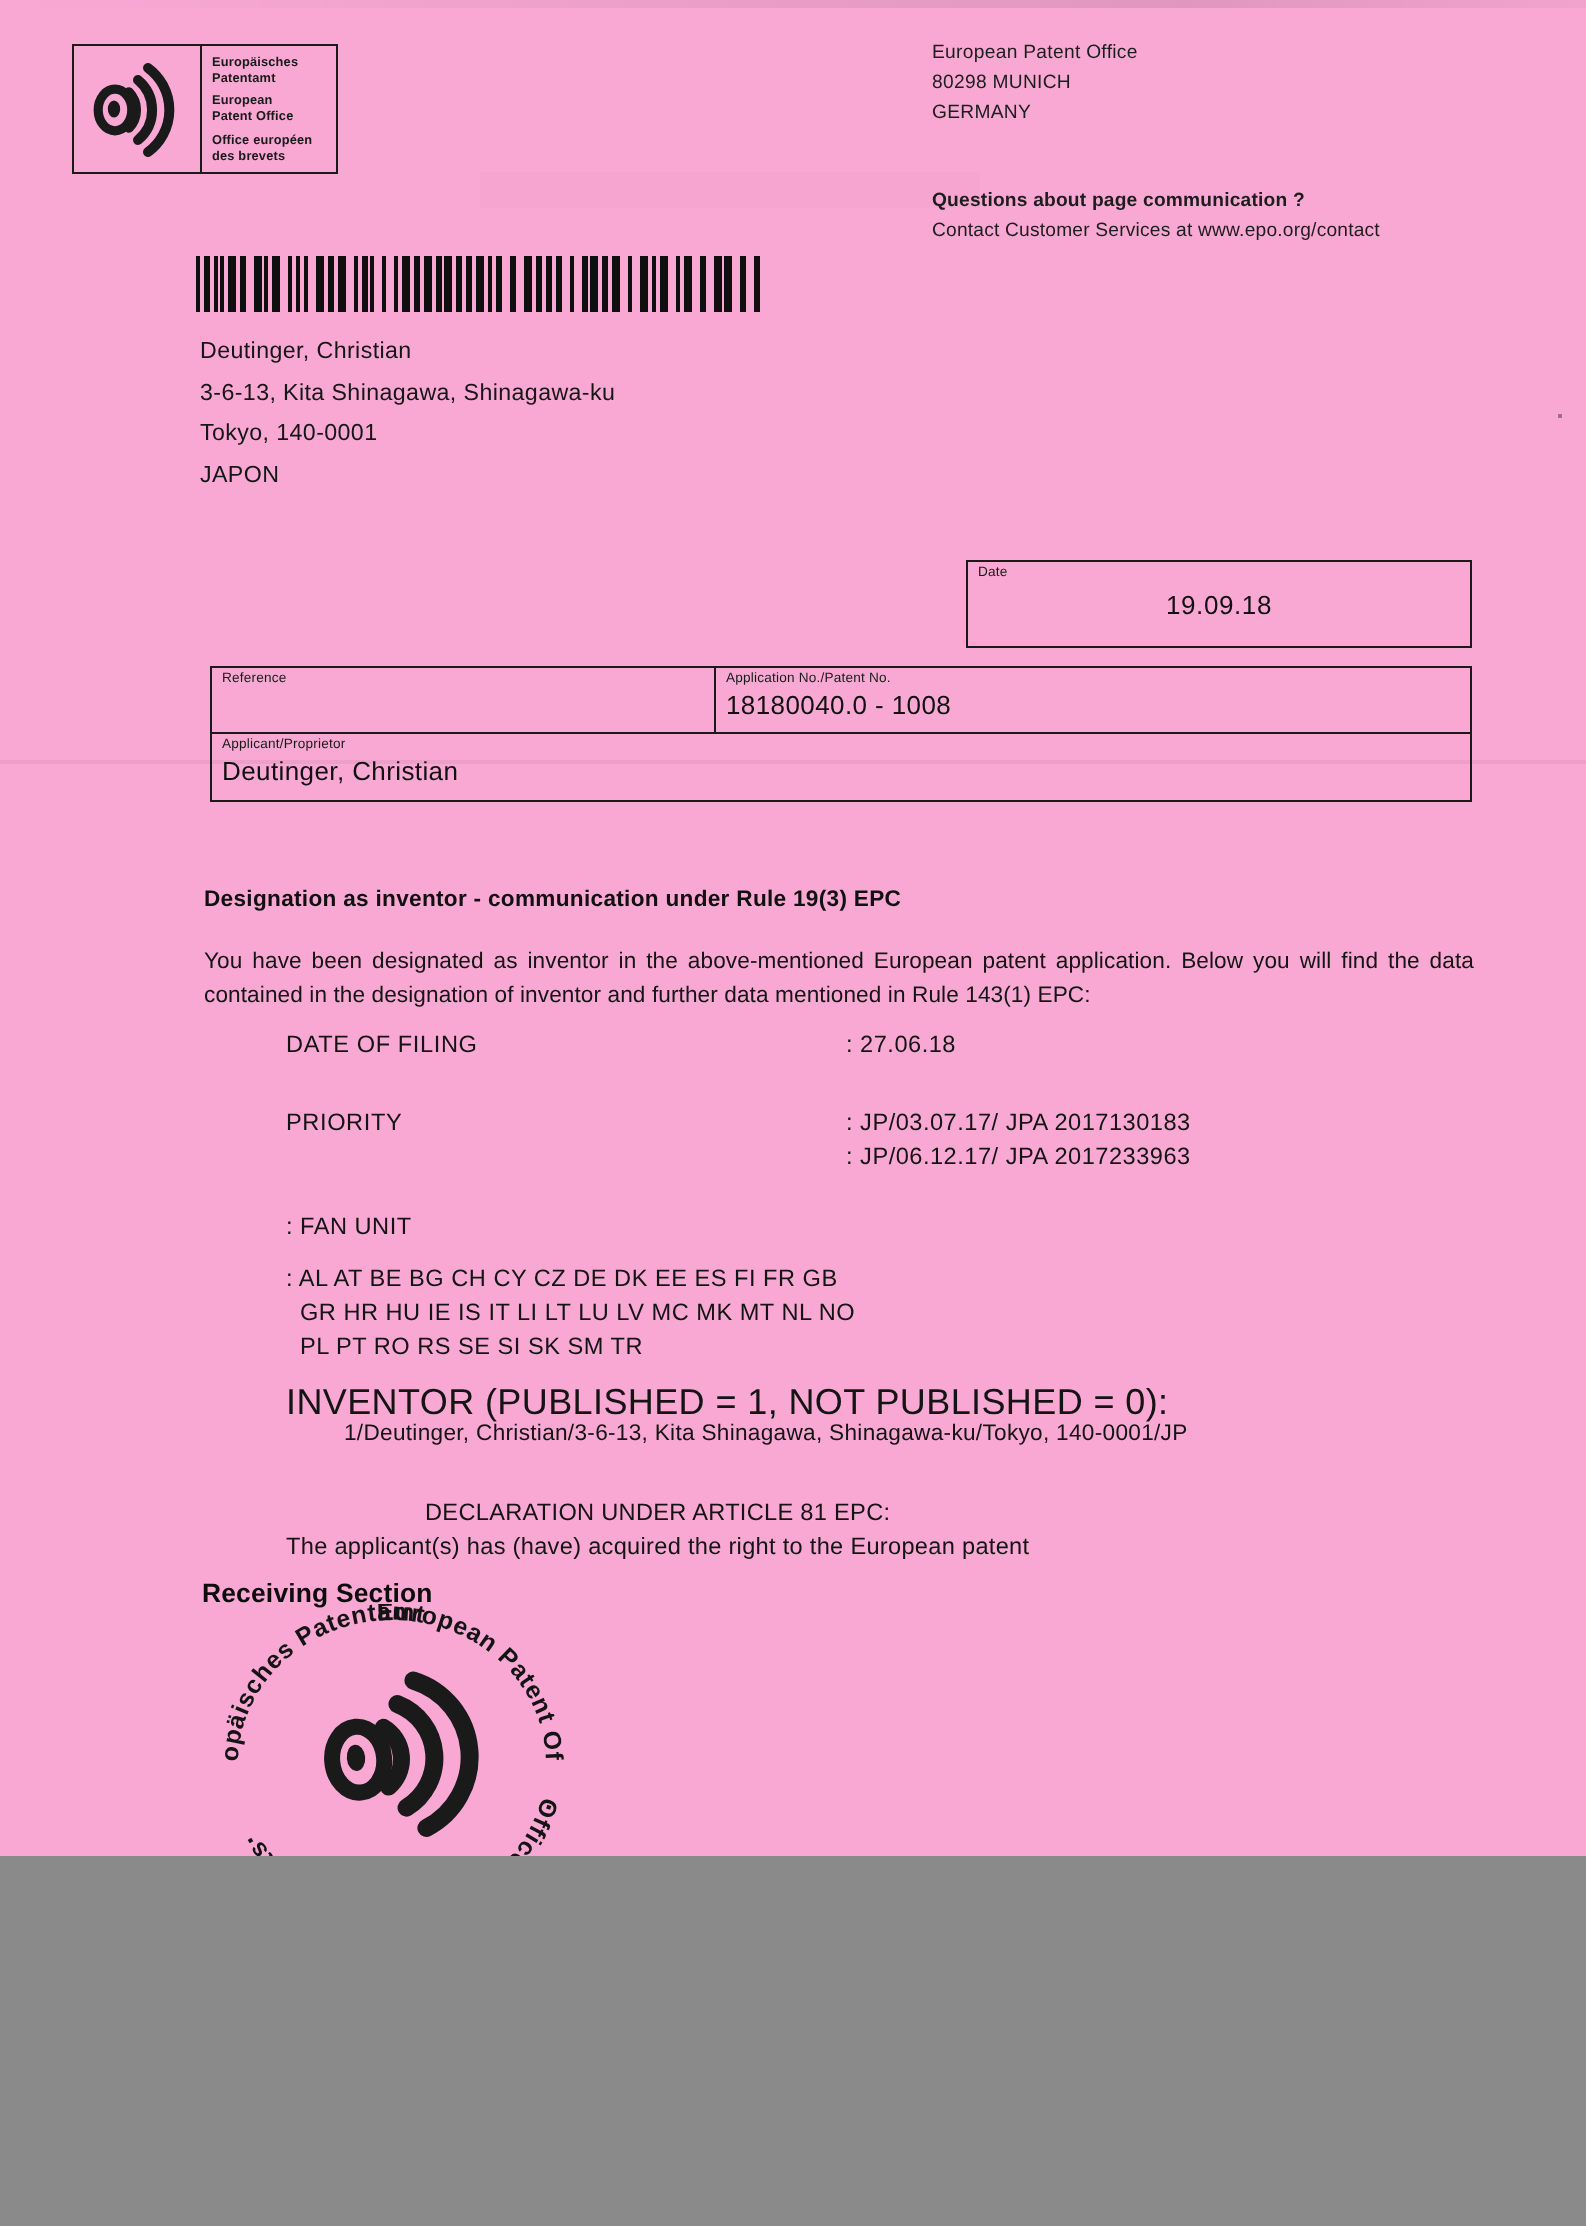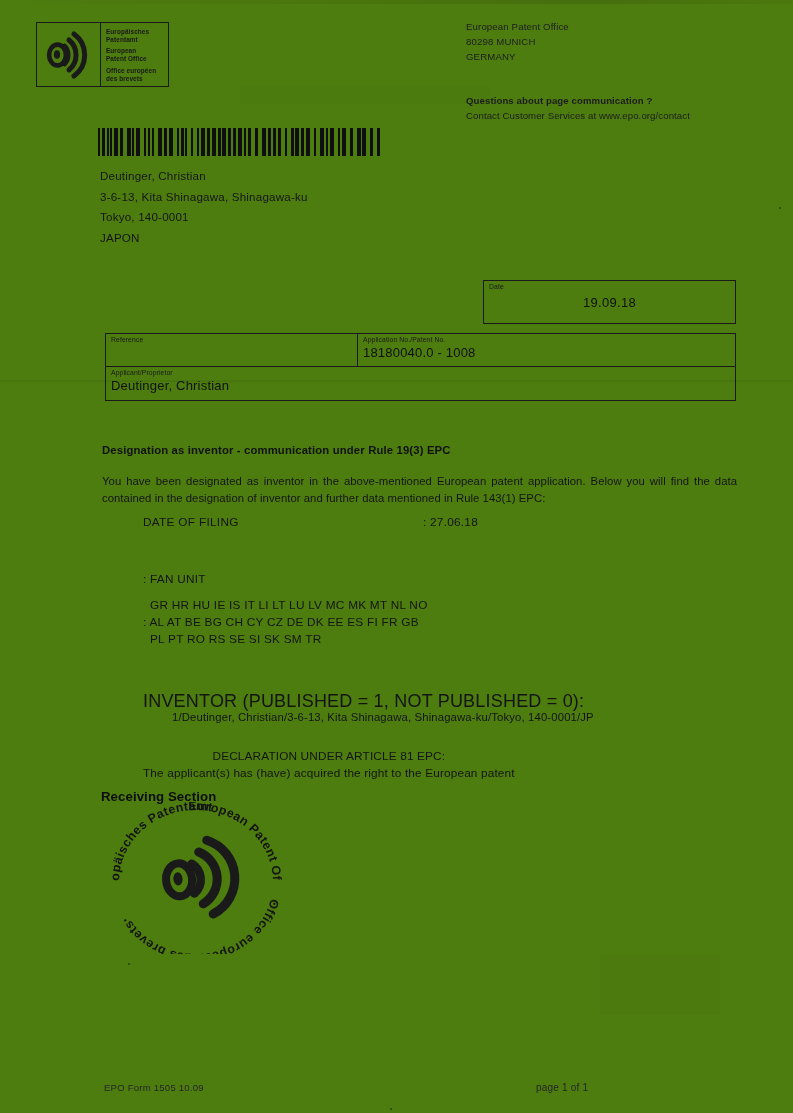--- a/index.html
+++ b/index.html
@@ -3,22 +3,22 @@
 <meta charset="utf-8">
 <style>
   html, body {
     margin: 0;
     padding: 0;
     background: #8a8a8a;
   }
   .page {
     position: relative;
     width: 793px;
-    height: 1113px;
-    background: #4d7c0f;
+    height: 928px;
+    background: #f9a8d4;
     overflow: hidden;
     font-family: "Liberation Sans", sans-serif;
     color: #111111;
     box-sizing: border-box;
   }
 
   
   .scan-edge-top {
     position: absolute; left: 0; top: 0; width: 793px; height: 4px;
     background: linear-gradient(90deg, rgba(0,0,0,0) 0%, rgba(0,0,0,0.05) 40%, rgba(0,0,0,0.10) 75%, rgba(0,0,0,0.03) 100%);
@@ -404,31 +404,38 @@
   <div class="intro">You have been designated as inventor in the above-mentioned European patent application. Below you will find the data contained in the designation of inventor and further data mentioned in Rule 143(1) EPC:</div>
 
   <div class="fields" id="fields-container">
       <div class="field-row">
         <div class="field-label">DATE OF FILING</div>
         <div class="field-value">
           <span class="vline">: 27.06.18</span>
         </div>
       </div>
       <div style="height: 22px;"></div>
+      <div class="field-row">
+        <div class="field-label">PRIORITY</div>
+        <div class="field-value">
+          <span class="vline">: JP/03.07.17/ JPA 2017130183</span>
+          <span class="vline">: JP/06.12.17/ JPA 2017233963</span>
+        </div>
+      </div>
       <div style="height: 18px;"></div>
       <div class="field-row">
         <div class="field-value">
           <span class="vline">: FAN UNIT</span>
         </div>
       </div>
       <div style="height: 9px;"></div>
       <div class="field-row">
         <div class="field-value">
+          <span class="vline">: AL AT BE BG CH CY CZ DE DK EE ES FI FR GB</span>
           <span class="vline cont">GR HR HU IE IS IT LI LT LU LV MC MK MT NL NO</span>
-          <span class="vline">: AL AT BE BG CH CY CZ DE DK EE ES FI FR GB</span>
           <span class="vline cont">PL PT RO RS SE SI SK SM TR</span>
         </div>
       </div>
     </div>
 
   <div class="inventor-head">INVENTOR (PUBLISHED = 1, NOT PUBLISHED = 0):</div>
   <div class="inventor-line">1/Deutinger, Christian/3-6-13, Kita Shinagawa, Shinagawa-ku/Tokyo, 140-0001/JP</div>
 
   <div class="declaration">
     <div>DECLARATION UNDER ARTICLE 81 EPC:</div>

